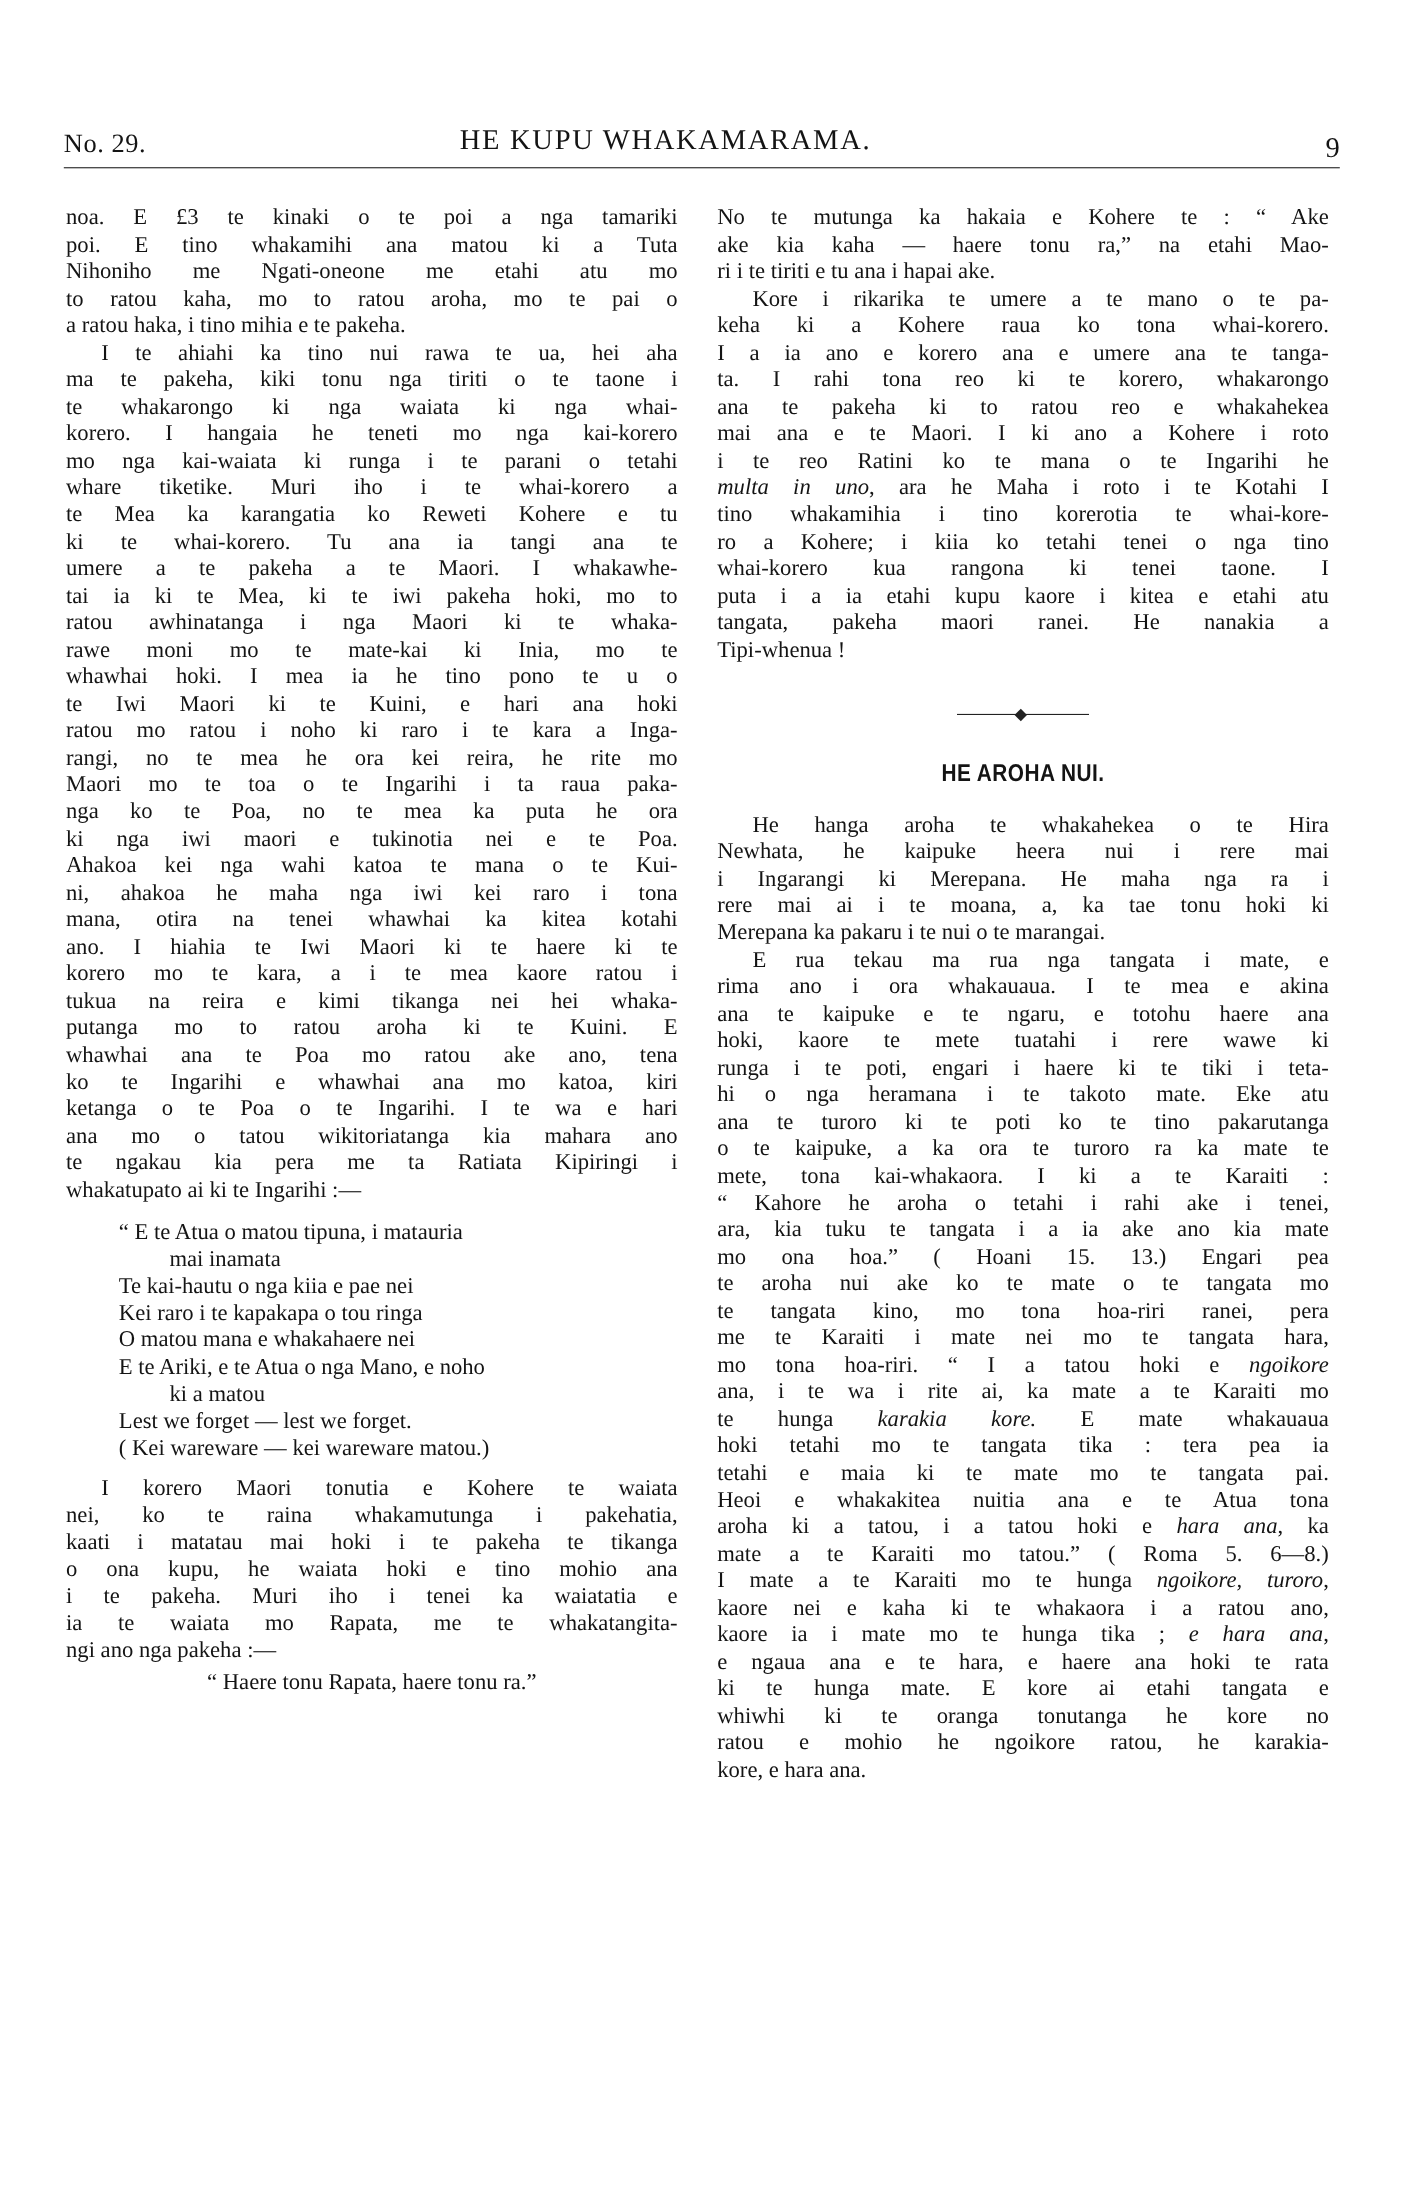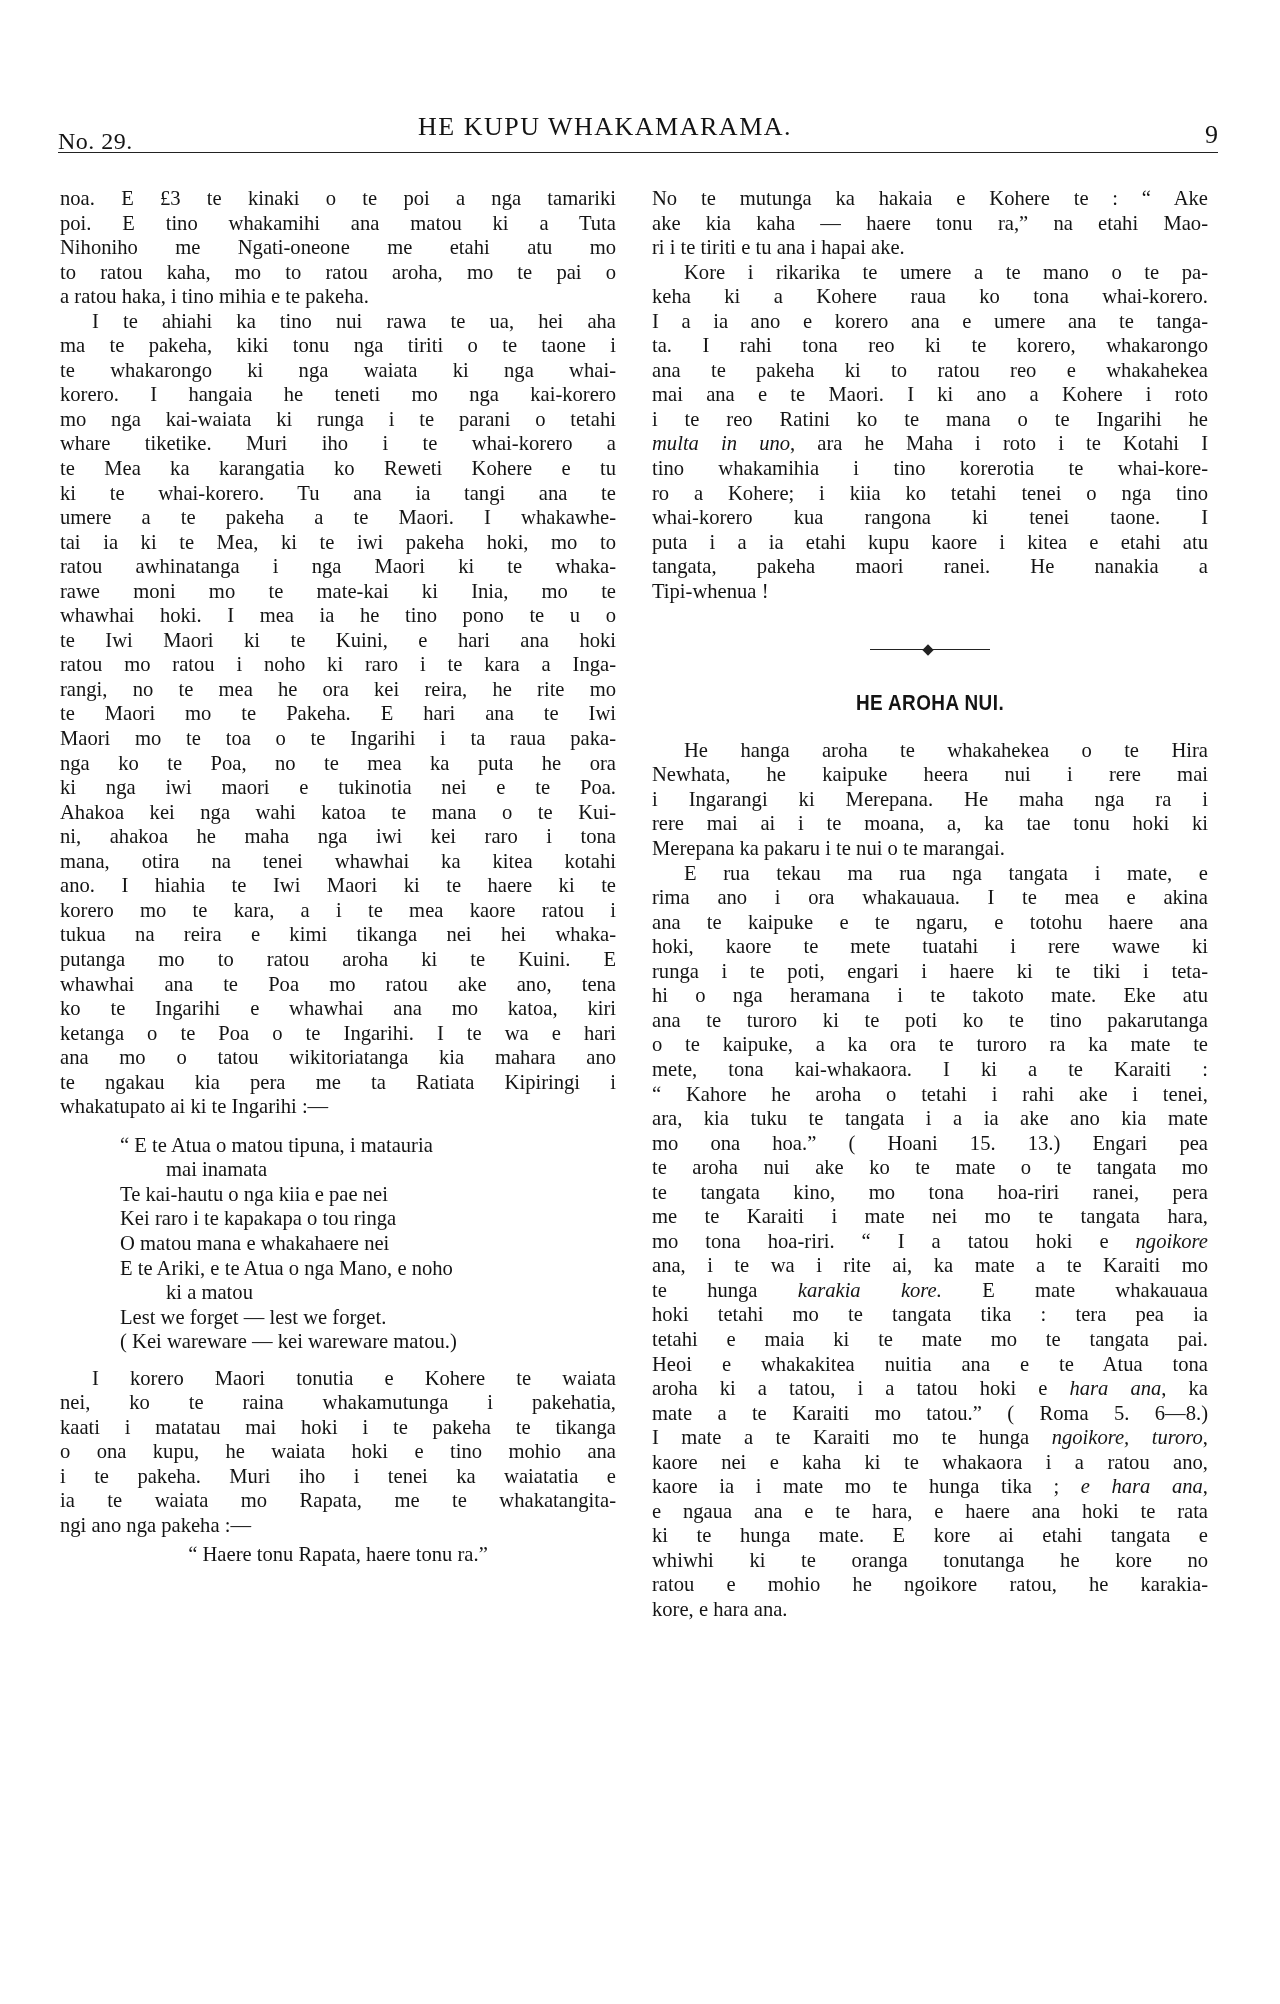--- a/index.html
+++ b/index.html
@@ -1,30 +1,30 @@
 <!DOCTYPE html>
 <html><head>
 <meta charset="utf-8">
 <style>
   html, body { margin: 0; padding: 0; background: #ffffff; }
   body { width: 1280px; height: 2004px; position: relative; overflow: hidden;
          font-family: "Liberation Serif", "DejaVu Serif", serif; color: #141414; }
   .header { position: absolute; top: 108px; left: 58px; width: 1160px; height: 40px; }
-  .hdr-left { position: absolute; left: 0; top: 20px; font-size: 24px; letter-spacing: 0.5px; }
+  .hdr-left { position: absolute; left: 0; top: 10px; font-size: 24px; letter-spacing: 0.5px; }
   .hdr-title { position: absolute; left: 360px; top: 4px; font-size: 26px; letter-spacing: 1.5px; }
   .hdr-page { position: absolute; right: 0; top: 12px; font-size: 26px; }
   .hdr-rule { position: absolute; top: 44px; left: 0; width: 1160px; height: 0; border-top: 1.5px solid #222; }
   .col { position: absolute; top: 186px; font-size: 20.6px; line-height: 24.55px; }
   .col-left { left: 60px; width: 556px; }
   .col-right { left: 652px; width: 556px; }
   .col p { margin: 0; text-align: justify; }
   .line { display: block; white-space: nowrap; text-align: justify; text-align-last: justify; }
   .line.last { text-align-last: left; }
   .indent { text-indent: 32px; }
-  .poem { margin: 14px 0 12px 60px; }
+  .poem { margin: 14px 0 12px 48px; }
   .poem .pl { display: block; white-space: nowrap; }
   .poem .cont { padding-left: 46px; }
   .quote-center { text-align: center; display: block; padding-top: 4px; }
   .ornament { display: block; margin: 40px auto 0 auto; width: 120px; height: 14px; position: relative; }
   .ornament .bar { position: absolute; top: 6px; left: 0; width: 120px; border-top: 1.5px solid #222; }
   .ornament .dia { position: absolute; top: 3px; left: 54px; width: 8px; height: 8px; background: #222; transform: rotate(45deg); }
   .heading { display: block; text-align: center; font-family: "Liberation Sans", "DejaVu Sans", sans-serif;
              font-weight: bold; font-size: 22px; letter-spacing: 0.5px; margin: 34px 0 22px 0; transform: scaleX(0.86); }
   i { font-style: italic; }
 </style>
@@ -56,21 +56,20 @@
       <span class="line">te Mea ka karangatia ko Reweti Kohere e tu</span>
       <span class="line">ki te whai-korero.  Tu ana ia tangi ana te</span>
       <span class="line">umere a te pakeha a te Maori.   I whakawhe-</span>
       <span class="line">tai ia ki te Mea, ki te iwi pakeha hoki, mo to</span>
       <span class="line">ratou awhinatanga i nga Maori ki te whaka-</span>
       <span class="line">rawe moni mo te mate-kai ki Inia, mo te</span>
       <span class="line">whawhai hoki.   I mea ia he tino pono te u o</span>
       <span class="line">te Iwi Maori ki te Kuini, e hari ana hoki</span>
       <span class="line">ratou mo ratou i noho ki raro i te kara a Inga-</span>
       <span class="line">rangi, no te mea he ora kei reira, he rite mo</span>
-      <span class="line">te Maori mo te Pakeha.   E hari ana te Iwi</span>
       <span class="line">Maori mo te toa o te Ingarihi i ta raua paka-</span>
       <span class="line">nga ko te Poa, no te mea ka puta he ora</span>
       <span class="line">ki nga iwi maori e tukinotia nei e te Poa.</span>
       <span class="line">Ahakoa kei nga wahi katoa te mana o te Kui-</span>
       <span class="line">ni, ahakoa he maha nga iwi kei raro i tona</span>
       <span class="line">mana, otira na tenei whawhai ka kitea kotahi</span>
       <span class="line">ano.   I hiahia te Iwi Maori ki te haere ki te</span>
       <span class="line">korero mo te kara, a i te mea kaore ratou i</span>
       <span class="line">tukua na reira e kimi tikanga nei hei whaka-</span>
       <span class="line">putanga mo to ratou aroha ki te Kuini.  E</span>

